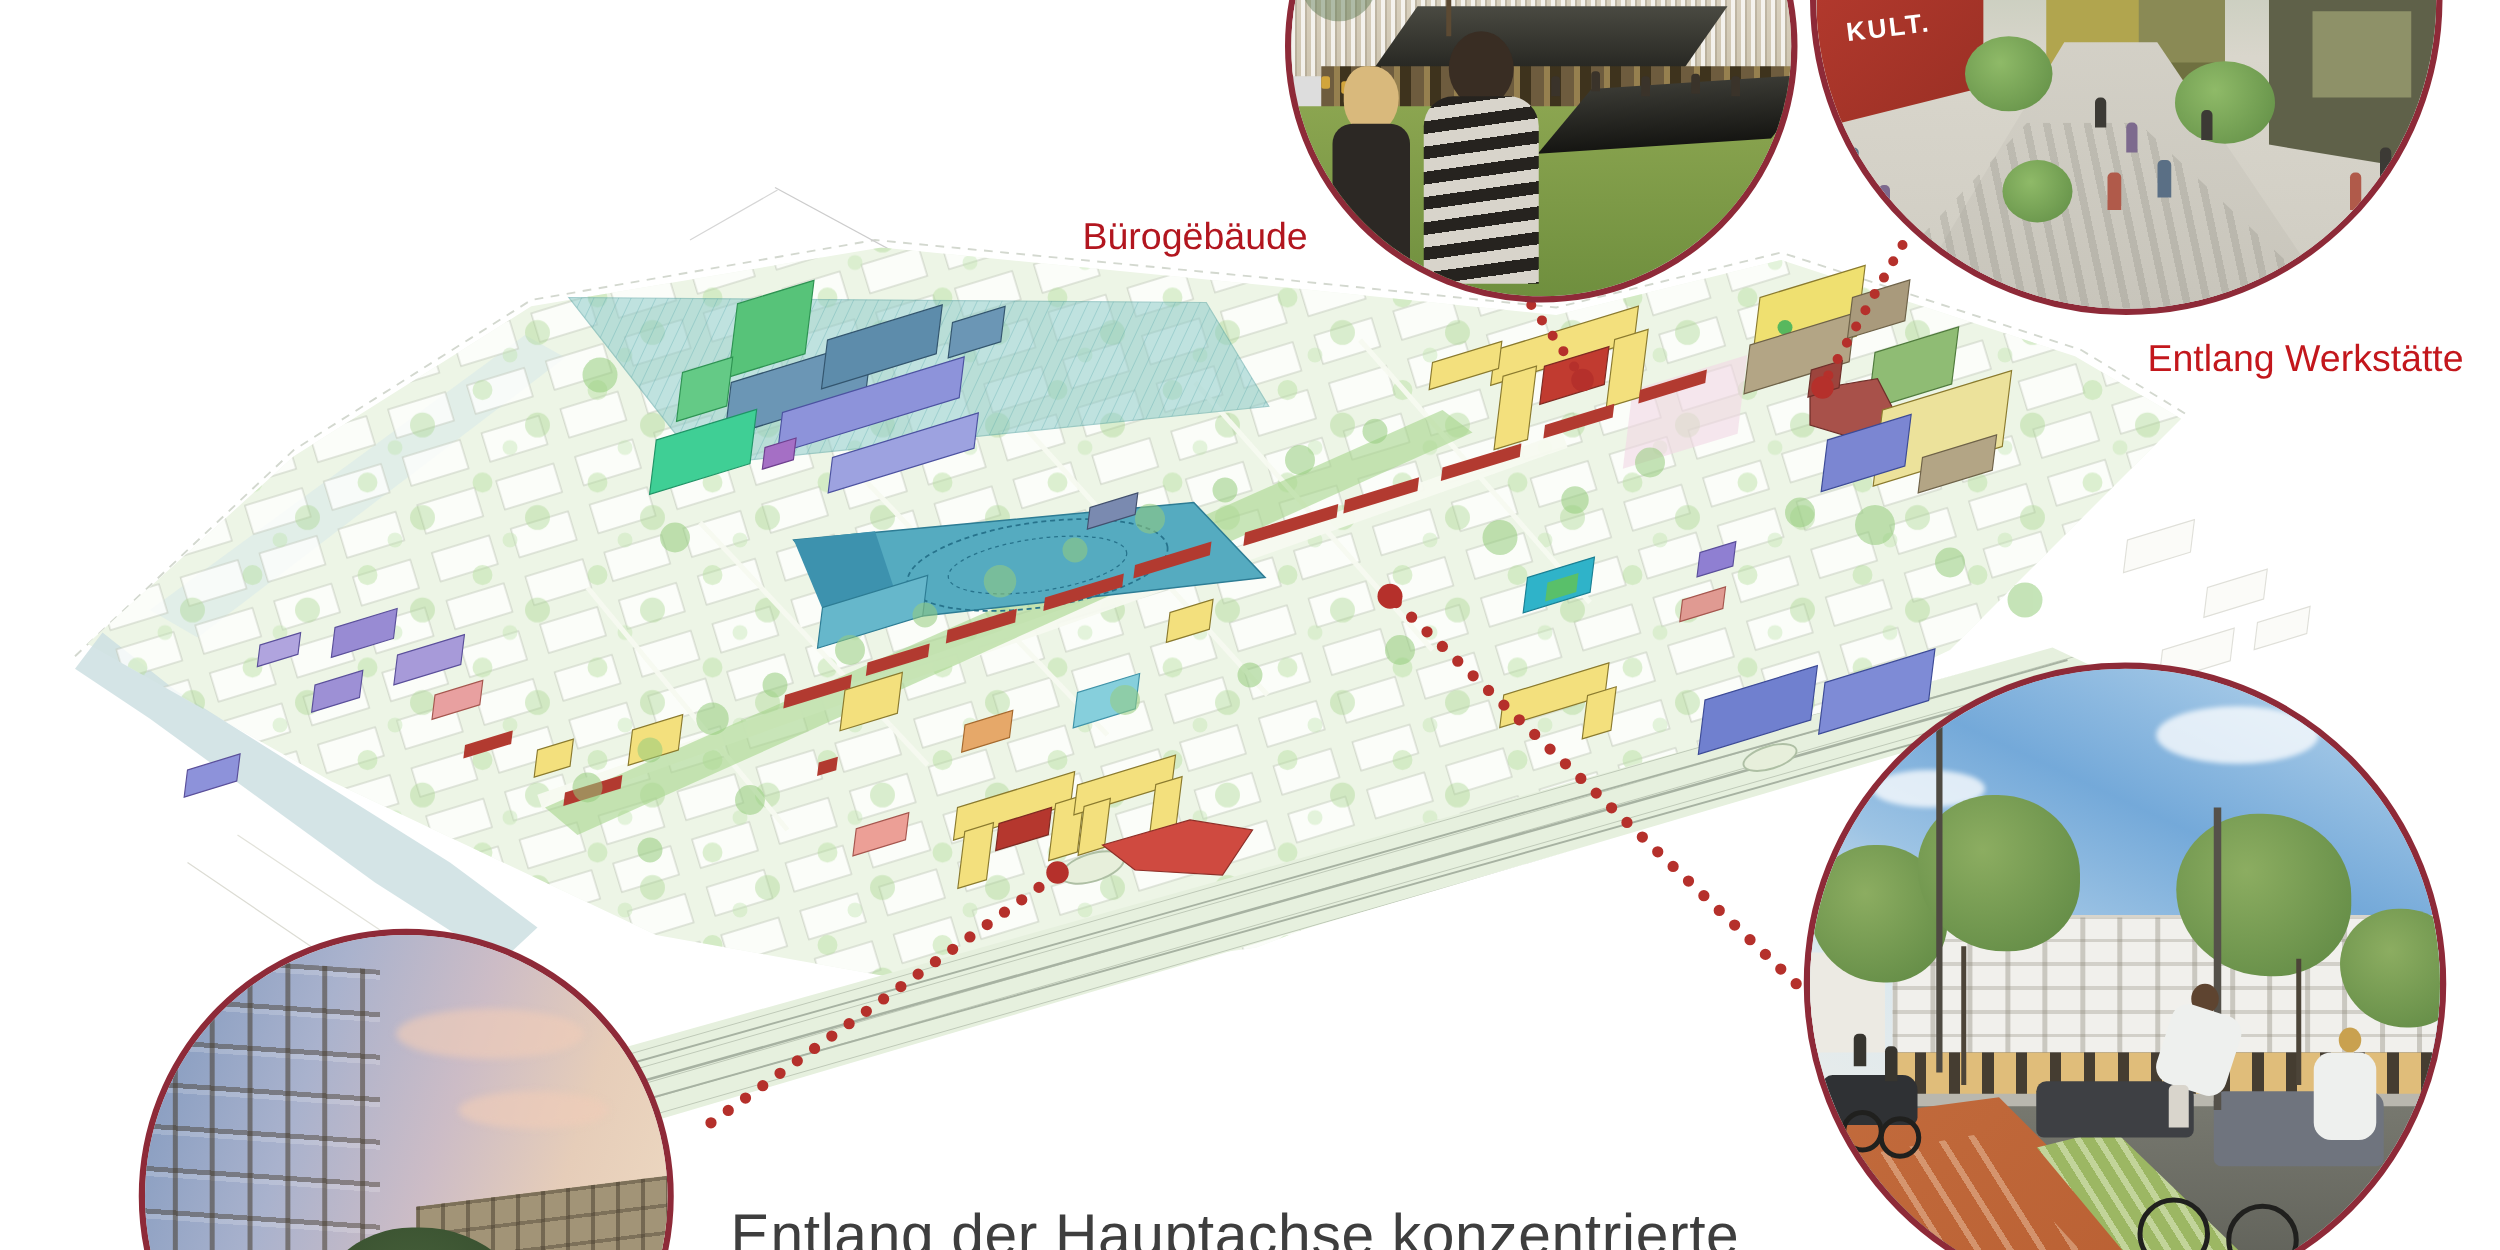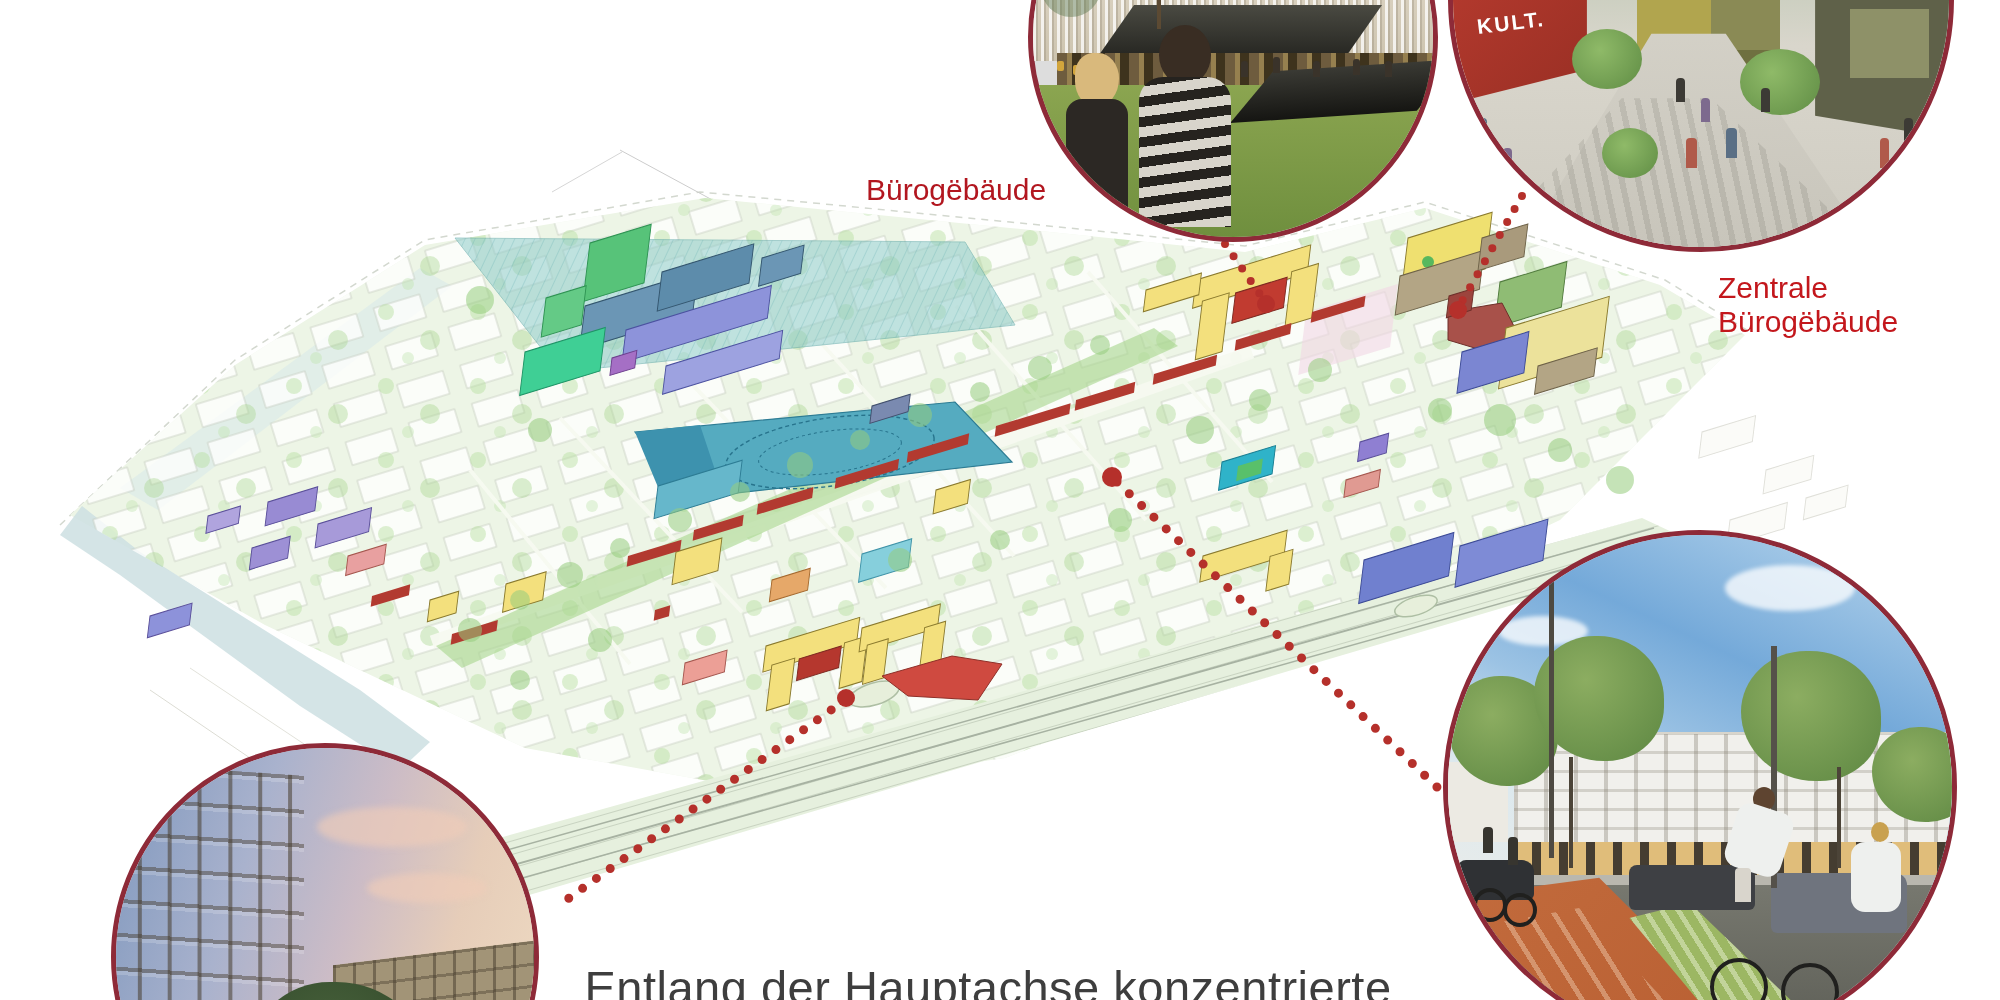--- a/index.html
+++ b/index.html
@@ -444,16 +444,16 @@
     <div class="hs-cloud" style="left:48%;top:14%;width:150px;height:40px;"></div>
     <div class="hs-cloud" style="left:60%;top:30%;width:120px;height:30px;"></div>
     <div class="hs-bldgB"></div>
     <div class="hs-bldgA"></div>
 
     <div class="hs-tree" style="left:32%;top:56%;width:180px;height:170px;"></div>
 
   </div>
 
   <div class="callout-label label-office">Bürogëbäude</div>
-  <div class="callout-label label-workshop">Zentrale Bürogëbäude</div>
+  <div class="callout-label label-workshop">Entlang Werkstätte</div>
   <div class="heading">Entlang der Hauptachse konzentrierte</div>
 
 </div>
 
 </body></html>

